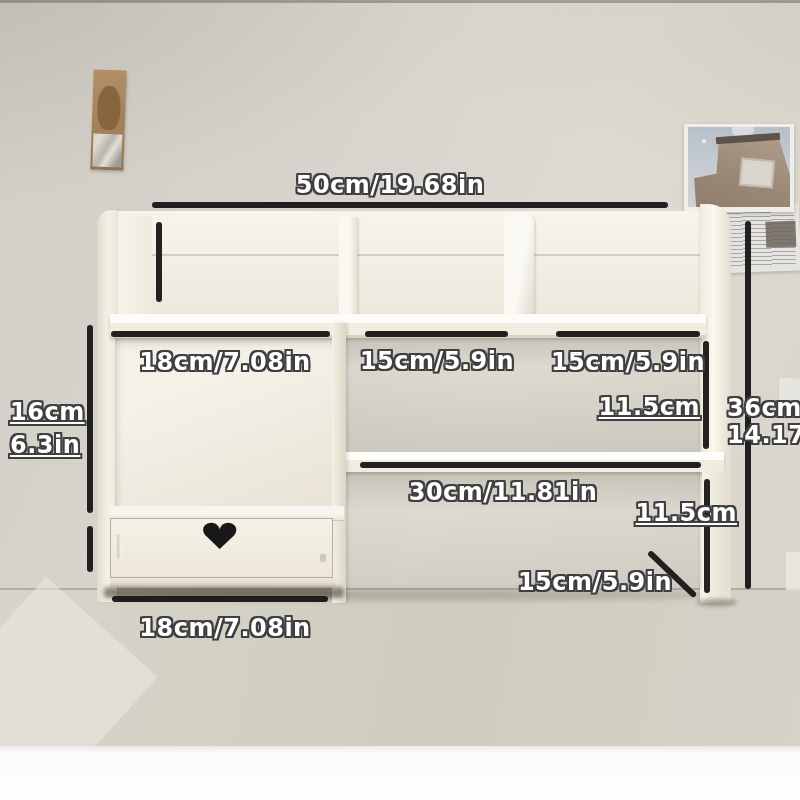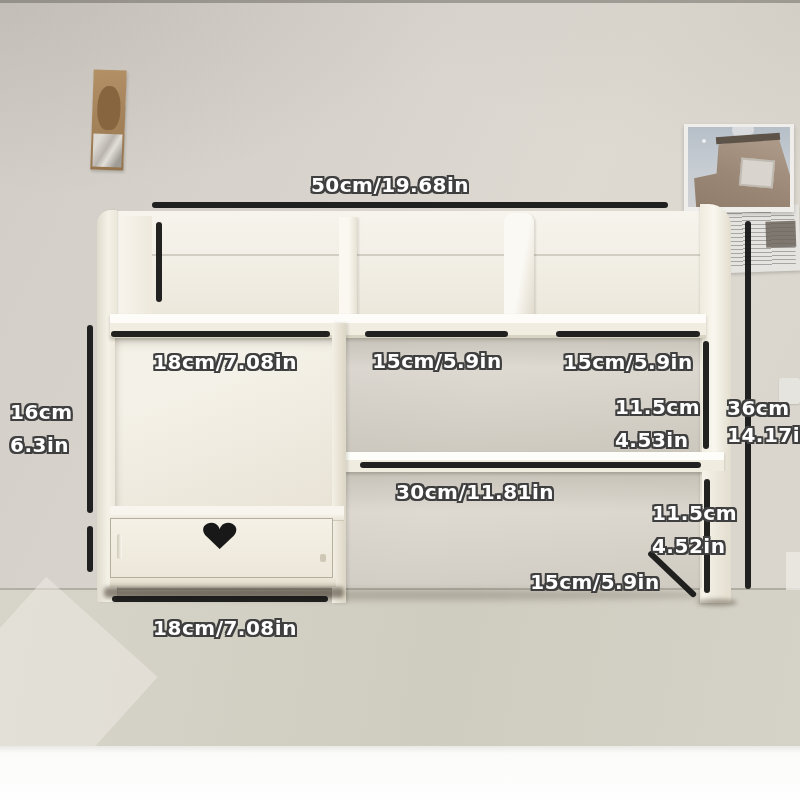--- a/index.html
+++ b/index.html
@@ -95,29 +95,29 @@
     background:linear-gradient(180deg,#fdfdfa 0 42%,#f0ece0 42% 100%);
     box-shadow:0 2px 3px rgba(80,72,58,.28);}
   .lower-open{left:346px;top:472px;width:356px;height:116px;
     background:linear-gradient(180deg,rgba(130,125,110,.24) 0,rgba(0,0,0,0) 34%,rgba(140,135,120,.14) 100%);}
   .right-leg{left:702px;top:471px;width:26px;height:132px;
     background:linear-gradient(90deg,#f6f3ea,#e4dfd0);}
   .leg-shadow{left:697px;top:599px;width:40px;height:7px;background:rgba(80,70,55,.45);
     filter:blur(2px);border-radius:50%;}
   
   .mline{background:var(--measure-line);border-radius:3px;opacity:.95;z-index:40;}
-  .meas-label{z-index:50;color:var(--label-text);font-weight:700;font-size:20px;line-height:26px;
+  .meas-label{z-index:50;color:var(--label-text);font-weight:700;font-size:24px;line-height:26px;
     white-space:nowrap;letter-spacing:.5px;
     text-shadow:-2px -2px 0 var(--label-outline),2px -2px 0 var(--label-outline),
       -2px 2px 0 var(--label-outline),2px 2px 0 var(--label-outline),
       -2px 0 0 var(--label-outline),2px 0 0 var(--label-outline),
       0 -2px 0 var(--label-outline),0 2px 0 var(--label-outline);}
   .center{transform:translateX(-50%);}
-  .two33{line-height:33px;}
-  .right{text-align:left;}
+  .two33{line-height:33px;text-decoration:underline;}
+  .right{text-align:right;}
 </style>
 </head>
 <body>
 
 <div id="canvas">
 
   <div class="abs wall"></div>
   <div class="abs wall-top-line"></div>
   <div class="abs desk"></div>
   <div class="abs desk-seam"></div>
@@ -182,38 +182,36 @@
   <div class="abs mline" style="left:649px;top:549px;width:64px;height:6px;transform:rotate(43.7deg);transform-origin:0 50%;"></div>
   <div class="abs mline" style="left:112px;top:596px;width:216px;height:6px;"></div>
 
   <div class="abs meas-label center" style="left:390px;top:172px;">50cm/19.68in</div>
   <div class="abs meas-label center" style="left:225px;top:349px;">18cm/7.08in</div>
   <div class="abs meas-label center" style="left:437px;top:348px;">15cm/5.9in</div>
   <div class="abs meas-label center" style="left:628px;top:349px;">15cm/5.9in</div>
 
   <div class="abs meas-label two33 right" style="right:100px;top:391px;">
     <div>11.5cm</div>
-    <div>4.53in</div>
   </div>
 
   <div class="abs meas-label" style="left:727px;top:395px;line-height:27px;">
     <div>36cm</div>
     <div>14.17in</div>
   </div>
 
   <div class="abs meas-label two33" style="left:10px;top:396px;">
     <div>16cm</div>
     <div>6.3in</div>
   </div>
 
 
-  <div class="abs meas-label center" style="left:475px;top:479px;">30cm/11.81in</div>
+  <div class="abs meas-label center" style="left:503px;top:479px;">30cm/11.81in</div>
 
   <div class="abs meas-label two33 right" style="right:63px;top:497px;">
     <div>11.5cm</div>
-    <div>4.52in</div>
   </div>
 
   <div class="abs meas-label center" style="left:595px;top:569px;">15cm/5.9in</div>
   <div class="abs meas-label center" style="left:225px;top:615px;">18cm/7.08in</div>
 
   <div class="abs white-band"></div>
 </div>
 
 </body></html>

